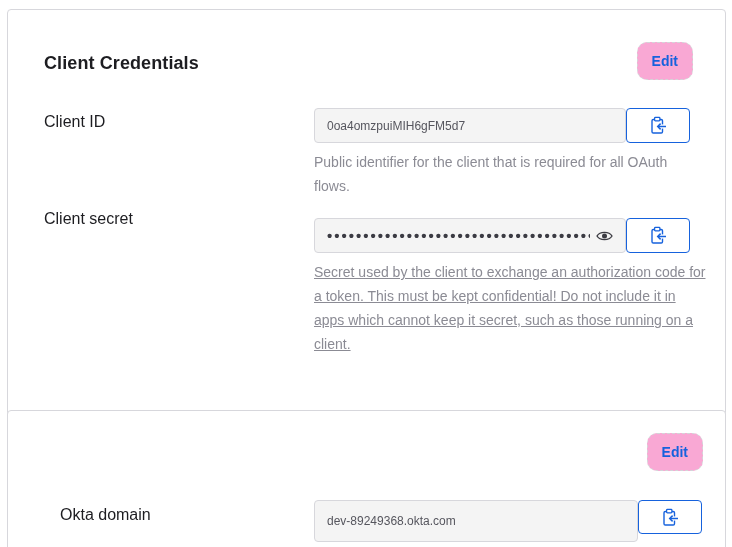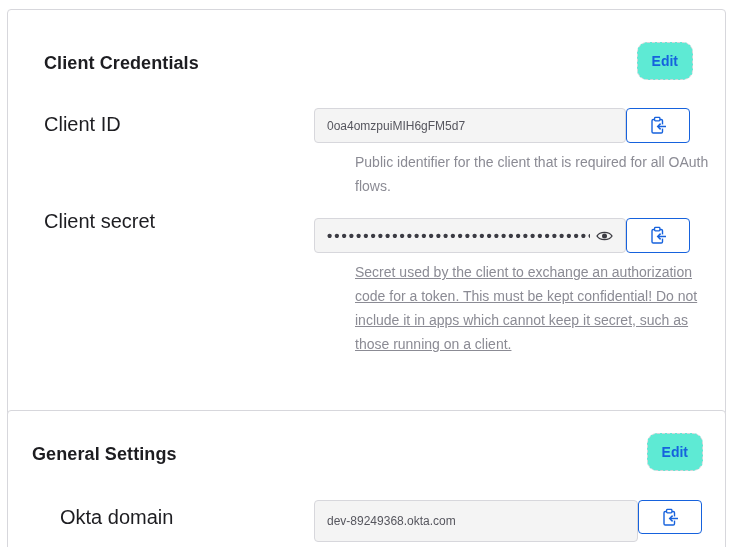--- a/index.html
+++ b/index.html
@@ -25,36 +25,36 @@
     letter-spacing: 0.1px;
   }
   #card-credentials .card-title { left: 36px; top: 43px; }
   #card-general .card-title { left: 24px; top: 33px; }
 
   .edit-wrap {
     position: absolute;
     border: 1px dashed #d4d4d8;
     border-radius: 10px;
     padding: 9px 14px;
-    background: #5eead4;
+    background: #f9a8d4;
   }
   #card-credentials .edit-wrap { top: 32px; right: 32px; }
   #card-general .edit-wrap { top: 22px; right: 22px; }
   .edit-link {
     font-size: 14px;
     font-weight: 700;
     color: #1662dd;
     cursor: pointer;
     text-decoration: none;
   }
 
   .field-label {
     position: absolute;
     left: 36px;
-    font-size: 20px;
+    font-size: 16px;
     color: #1d1d21;
   }
   #card-general .field-label { left: 24px; margin-left: 28px; }
 
   .input-box {
     position: absolute;
     left: 306px;
     height: 35px;
     background: #f4f4f4;
     border: 1px solid #d7d7dc;
@@ -102,21 +102,20 @@
     cursor: pointer;
   }
 
   .help-text {
     position: absolute;
     left: 306px;
     max-width: 392px;
     font-size: 14px;
     line-height: 24px;
     color: #8b8b94;
-    margin-left: 41px;
   }
 
   
   #row-client-id .field-label { top: 103px; }
   #row-client-id .input-box   { top: 98px; width: 312px; }
   #row-client-id .copy-btn    { top: 98px; left: 618px; }
   #row-client-id .help-text   { top: 140px; }
 
   #row-client-secret .field-label { top: 200px; }
   #row-client-secret .input-box   { top: 208px; width: 312px; }
@@ -187,21 +186,20 @@
         </svg>
       </span>
     </button>
 
     <p class="help-text">Secret used by the client to exchange an authorization code for a token. This must be kept confidential! Do not include it in apps which cannot keep it secret, such as those running on a client.</p>
   </div>
 </section>
 
 <section class="card" id="card-general">
 
-  <h2 class="card-title">General Settings</h2>
 
   <div class="edit-wrap">
     <a class="edit-link">Edit</a>
   </div>
 
   <div id="row-okta-domain">
     <div class="field-label">Okta domain</div>
 
     <div class="input-box">
       <span class="input-value">dev-89249368.okta.com</span>

